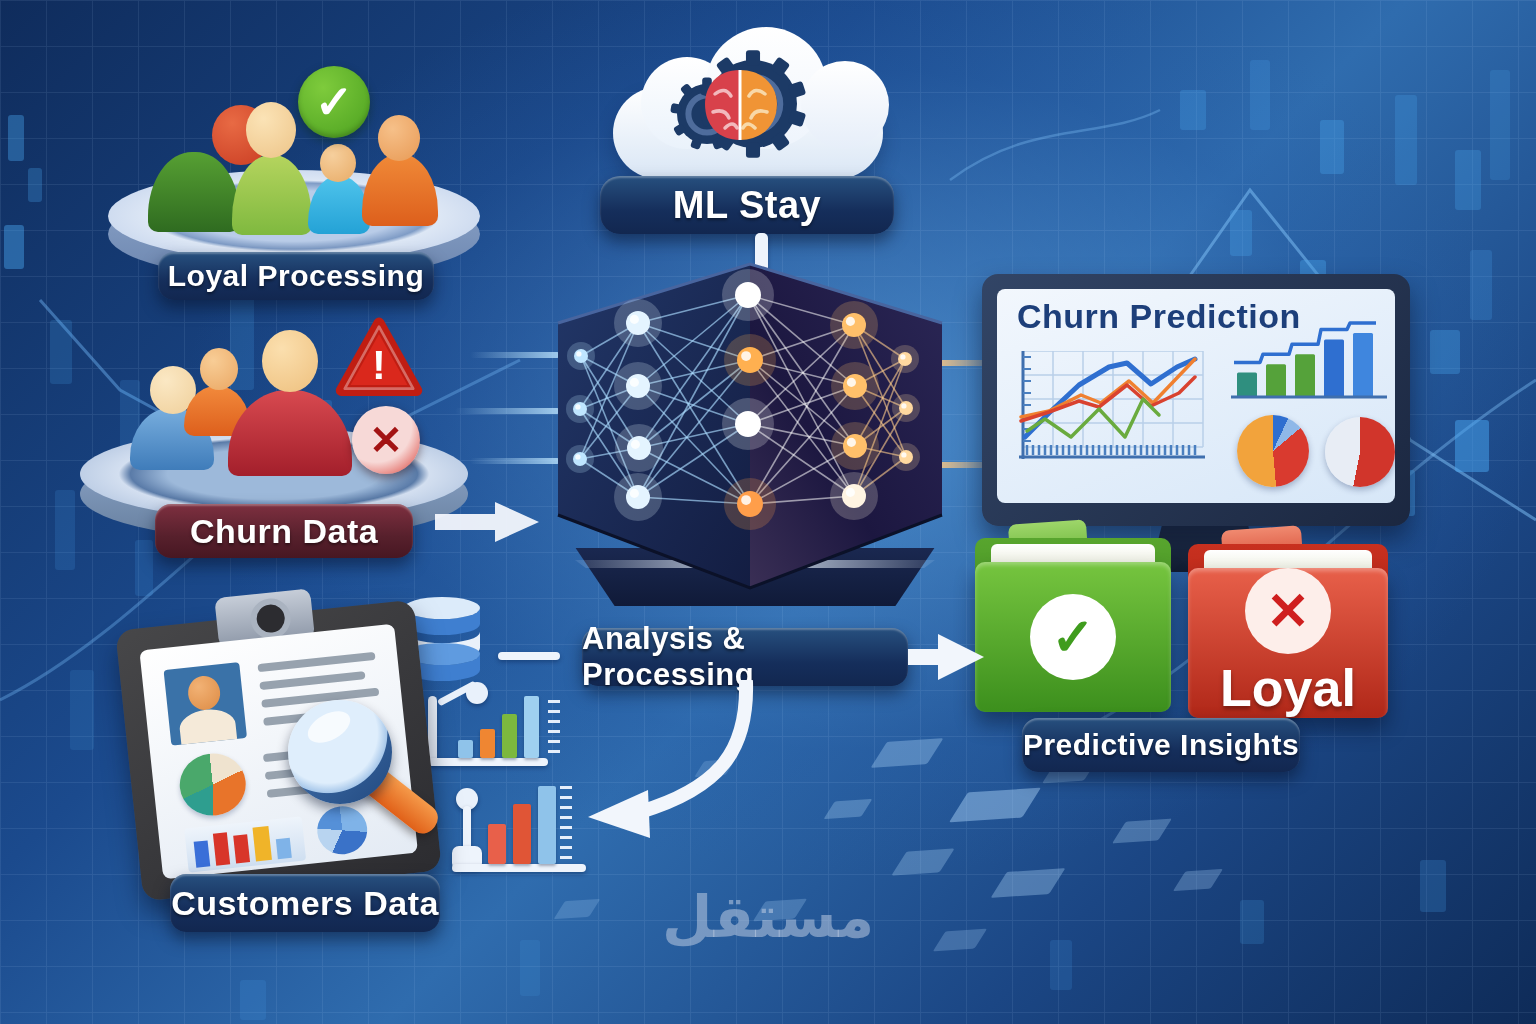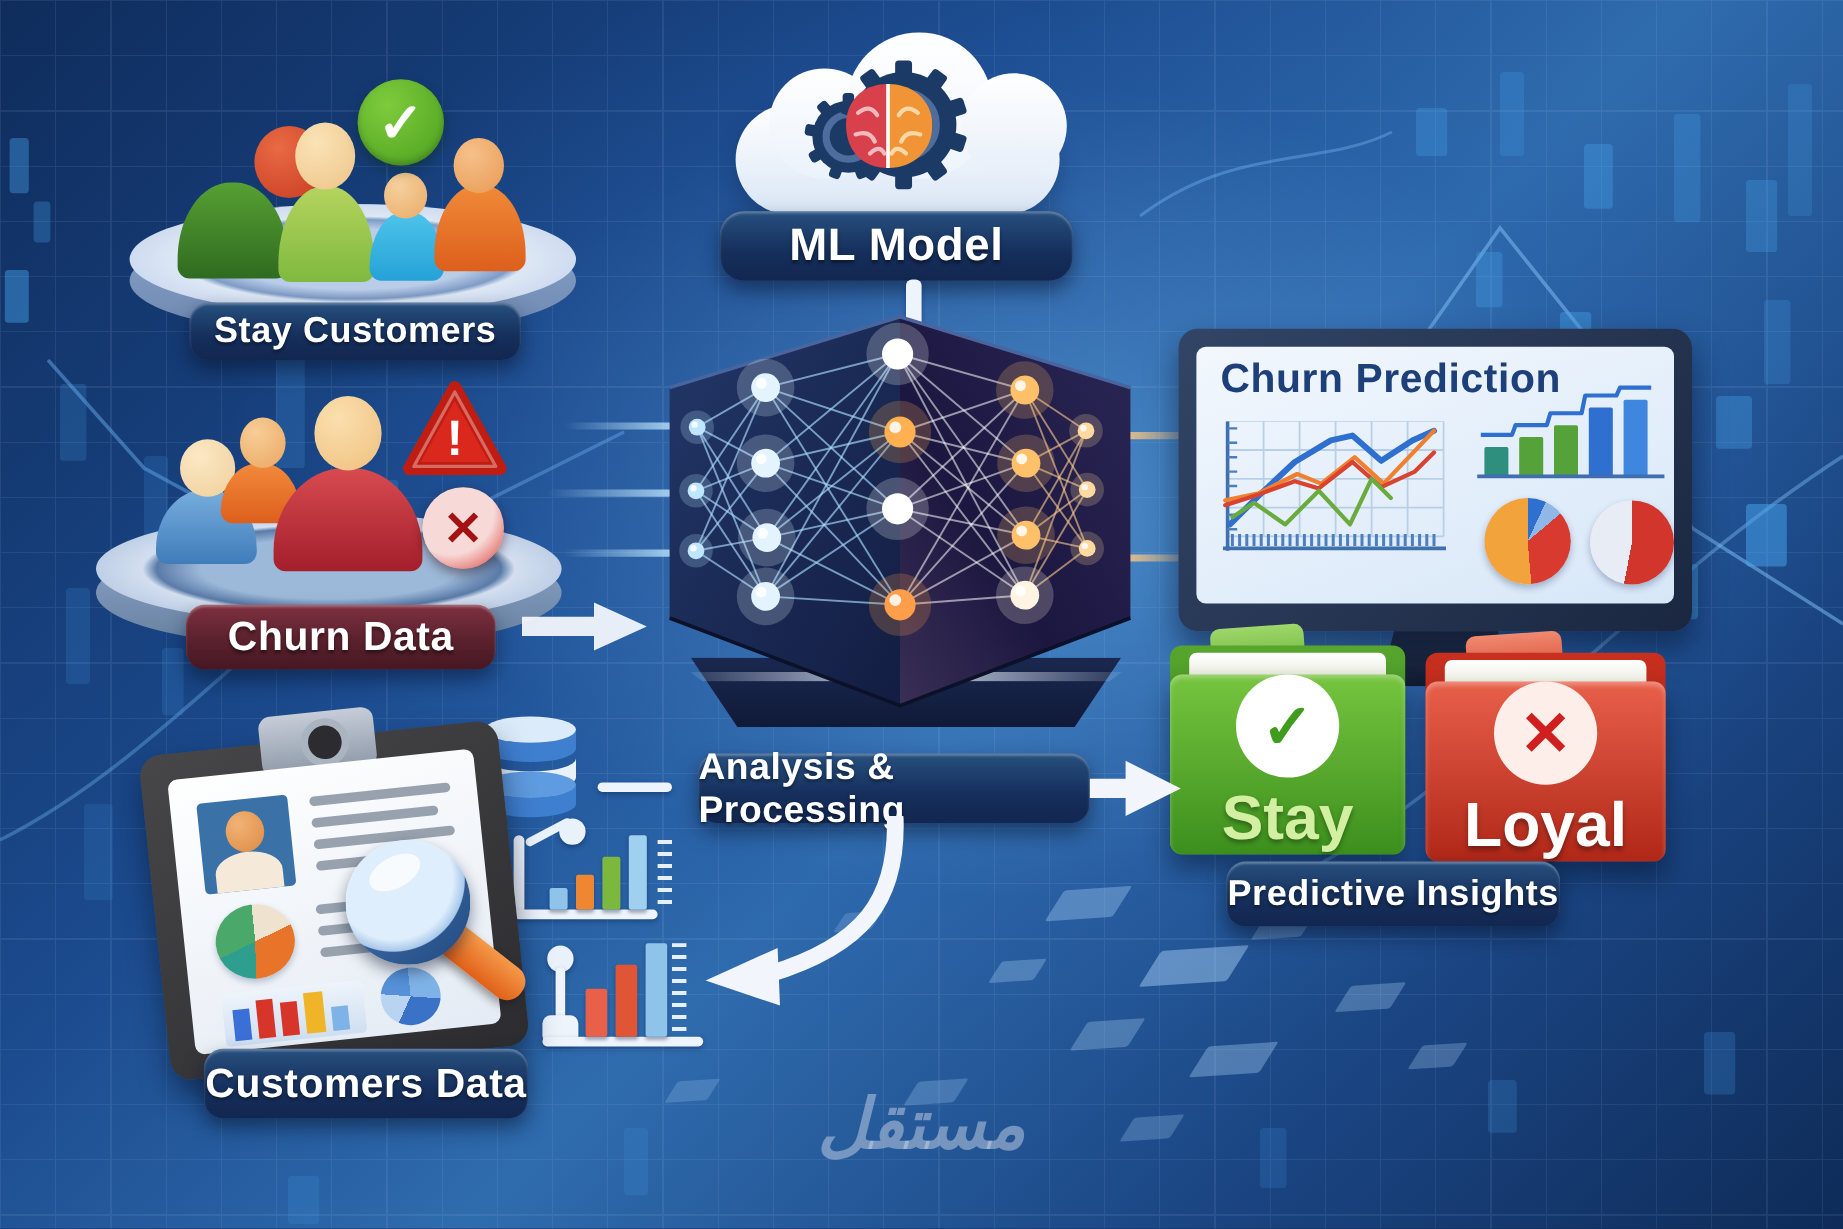--- a/index.html
+++ b/index.html
@@ -125,21 +125,21 @@
   <div class="person">
     <div class="p-body" style="left:362px;top:154px;width:76px;height:72px;background:linear-gradient(#f08a38,#dd5f1c);"></div>
     <div class="p-head" style="left:378px;top:115px;width:42px;height:46px;background:radial-gradient(circle at 35% 30%,#f6c089,#e89a55);"></div>
   </div>
 
   <div class="badge" style="left:298px;top:66px;width:72px;height:72px;background:radial-gradient(circle at 35% 30%,#7ecb3c,#4ba01f);box-shadow:0 4px 10px rgba(10,40,10,.4), inset 0 -3px 5px rgba(0,0,0,.2);color:#fff;font-size:46px;">
     <span>✓</span>
   </div>
 
   <div class="pill" style="left:158px;top:252px;width:276px;height:48px;font-size:30px;">
-    <span>Stay Customers</span>
+    <span>Loyal Processing</span>
   </div>
 
   <div class="platform" style="left:80px;top:448px;width:388px;height:92px;background:linear-gradient(#8ea6ca,#67809f);"></div>
   <div class="platform" style="left:80px;top:428px;width:388px;height:92px;background:radial-gradient(closest-side,#9db9da 55%,#5a7ba8 74%,#d3dff0 80%,#bfcfe6);"></div>
 
   <div class="person">
     <div class="p-body" style="left:130px;top:408px;width:84px;height:62px;background:linear-gradient(#78aede,#3f7cba);"></div>
     <div class="p-head" style="left:150px;top:366px;width:46px;height:48px;background:radial-gradient(circle at 35% 30%,#fbe8c4,#efcf9a);"></div>
   </div>
   <div class="person">
@@ -202,21 +202,21 @@
       </g>
     <g>
       <path d="M85,28 C62,28 50,44 50,62 C50,84 64,98 85,98 Z" fill="#d8414b"></path>
       <path d="M85,28 C108,28 122,44 122,62 C122,84 106,98 85,98 Z" fill="#f09435"></path>
       <path d="M60,52 q10,-8 16,2 M58,70 q12,-4 16,6 M70,86 q8,-8 12,0" stroke="#f2b9bd" stroke-width="3.5" fill="none" stroke-linecap="round"></path>
       <path d="M110,52 q-10,-8 -16,2 M112,70 q-12,-4 -16,6 M100,86 q-8,-8 -12,0" stroke="#f8d8a8" stroke-width="3.5" fill="none" stroke-linecap="round"></path>
       <line x1="85" y1="28" x2="85" y2="98" stroke="#ffffff" stroke-width="3"></line>
     </g>
   </svg>
   <div class="pill" style="left:600px;top:176px;width:294px;height:58px;font-size:38px;border-radius:20px;">
-    <span>ML Model</span>
+    <span>ML Stay</span>
   </div>
   <div class="wline" style="left:755px;top:233px;width:13px;height:44px;"></div>
 
   <div class="abs" style="left:560px;top:548px;width:390px;height:58px;background:linear-gradient(#1a2850,#101a38);clip-path:polygon(4% 0,96% 0,86% 100%,14% 100%);"></div>
   <div class="abs" style="left:575px;top:560px;width:360px;height:8px;background:linear-gradient(90deg,rgba(220,235,255,.1),rgba(235,245,255,.85),rgba(220,235,255,.1));clip-path:polygon(0 0,100% 0,97% 100%,3% 100%);"></div>
   <svg id="cube" class="abs" style="left:548px;top:253px;" width="404" height="348" viewBox="0 0 404 348">
     <defs>
       <linearGradient id="faceL" x1="0" y1="0" x2="1" y2="1">
         <stop offset="0" stop-color="#223768"></stop>
           <stop offset="1" stop-color="#131d42"></stop>
@@ -420,21 +420,20 @@
   </div>
 
   <div class="folder" style="left:975px;top:528px;width:196px;height:184px;">
     <div class="flap" style="background:linear-gradient(#9ed66a,#6fb83e);"></div>
     <div class="back" style="background:linear-gradient(#58a52e,#2f7d18);"></div>
     <div class="paper"></div>
     <div class="front" style="background:linear-gradient(#76c53f,#3c8f1d);">
       <div class="icon-circle" style="background:#ffffff;color:#3f9c1d;font-size:52px;">
         <span>✓</span>
       </div>
-      <div class="fname" style="color:#d3f0a2;">Stay</div>
     </div>
   </div>
   <div class="folder" style="left:1188px;top:534px;width:200px;height:184px;">
     <div class="flap" style="background:linear-gradient(#f08a70,#d8503a);"></div>
     <div class="back" style="background:linear-gradient(#c8301f,#971d10);"></div>
     <div class="paper"></div>
     <div class="front" style="background:linear-gradient(#e8604a,#b02718);">
       <div class="icon-circle" style="background:#fdeeea;color:#cf1f1f;font-size:52px;">
         <span>✕</span>
       </div>
@@ -520,17 +519,17 @@
   </div>
   <div class="abs" style="left:288px;top:700px;width:170px;height:160px;">
     <div class="abs" style="left:64px;top:84px;width:92px;height:30px;border-radius:14px;background:linear-gradient(#f59a4a,#e06018);transform:rotate(38deg);box-shadow:0 4px 8px rgba(20,10,5,.4);"></div>
     <div class="abs" style="left:0px;top:0px;width:104px;height:104px;border-radius:50%;background:radial-gradient(circle at 38% 32%,#dfeefc 0 52%,#a8c8ea 62%,transparent 63%),linear-gradient(135deg,#4a7ab8,#224a80);box-shadow:0 6px 12px rgba(5,15,40,.45);"></div>
     <div class="abs" style="left:18px;top:14px;width:46px;height:26px;border-radius:50%;background:rgba(255,255,255,.75);transform:rotate(-28deg);"></div>
   </div>
   <div class="pill" style="left:170px;top:874px;width:270px;height:58px;font-size:34px;">
     <span>Customers Data</span>
   </div>
 
-  <div class="watermark" style="left:640px;top:908px;width:256px;font-style:italic;">
+  <div class="watermark" style="left:640px;top:888px;width:256px;">
     <div style="font-family:'DejaVu Sans','Liberation Sans',sans-serif;font-size:58px;font-weight:bold;line-height:1;">مستقل</div>
   </div>
 
 </div>
 
 </body></html>

